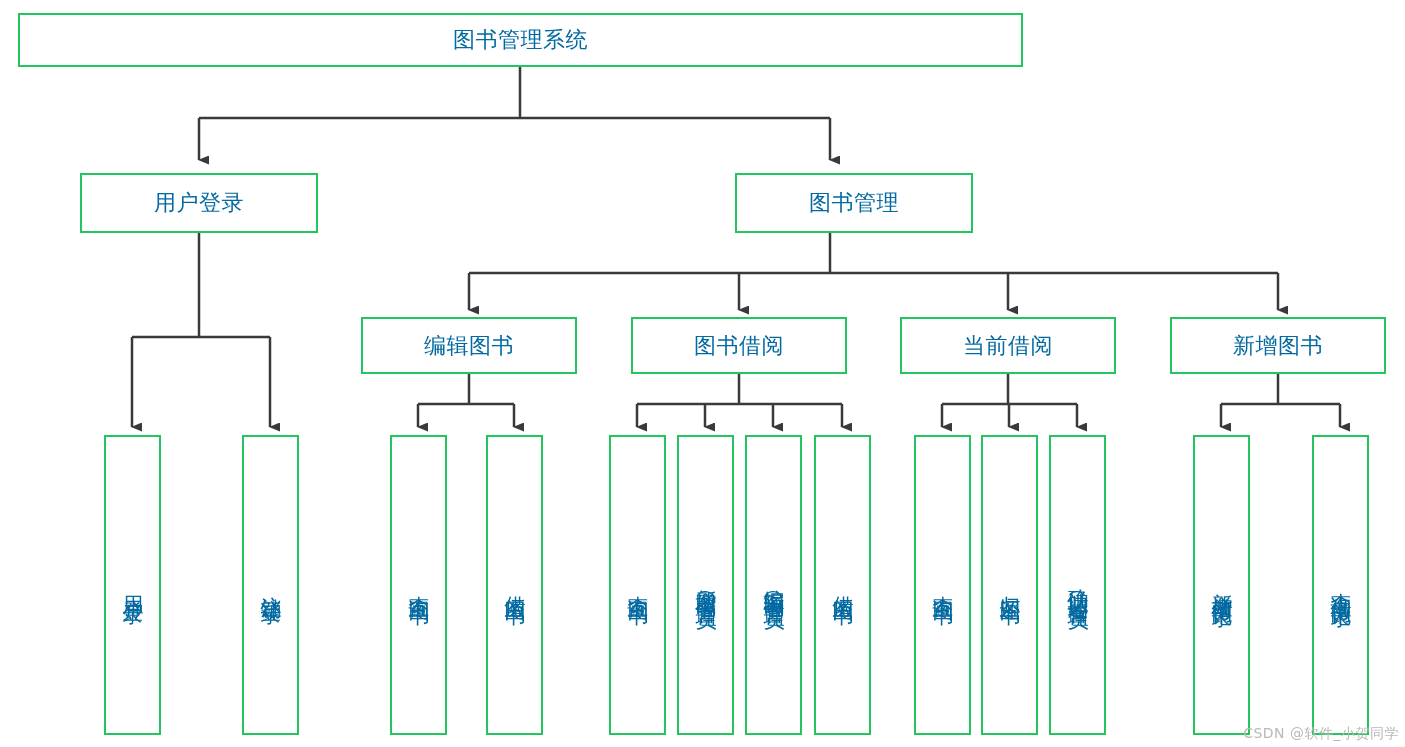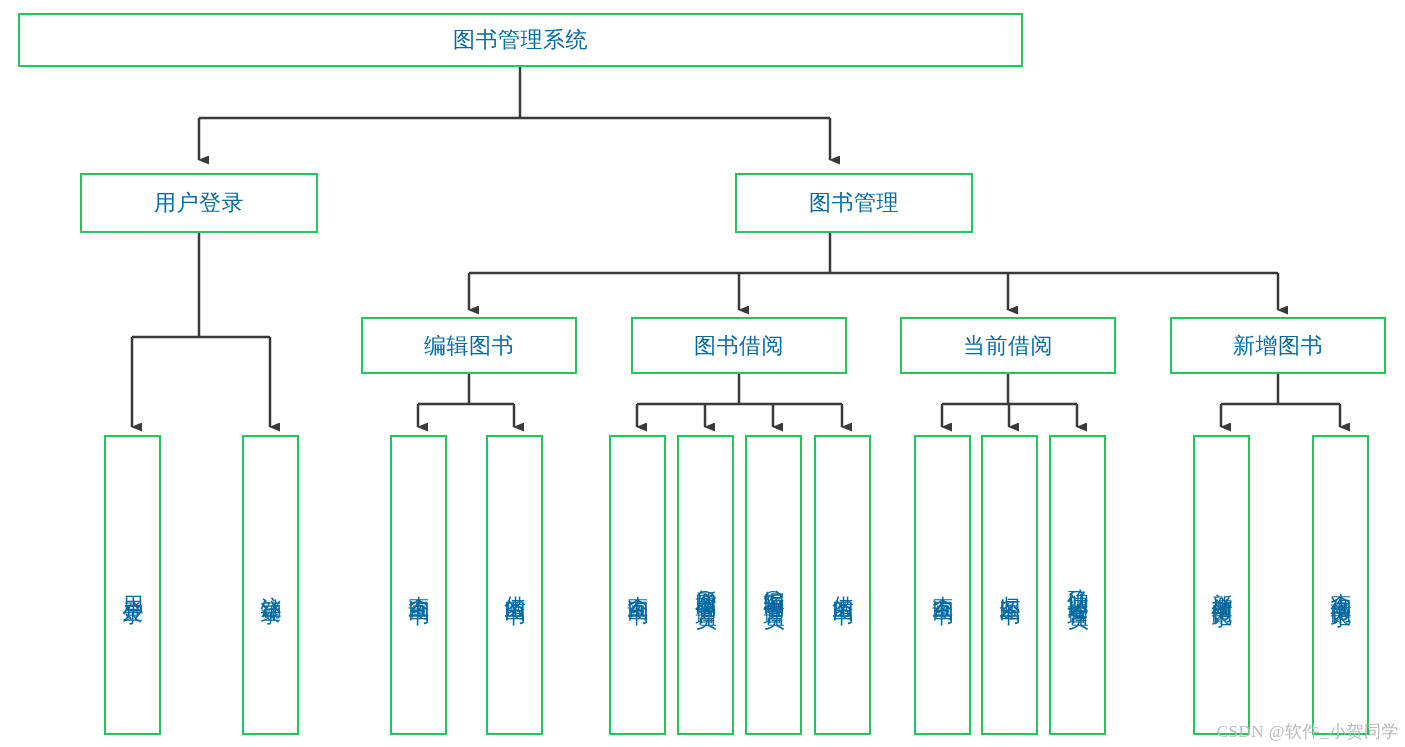--- a/index.html
+++ b/index.html
@@ -47,26 +47,25 @@
     writing-mode: vertical-rl;
     text-orientation: upright;
     letter-spacing: 3px;
     padding: 4px 0;
   }
   .node-root { font-size: 23px; }
   #watermark {
     position: absolute;
     right: 6px;
     bottom: 4px;
-    font-size: 17px;
+    font-size: 14px;
     color: #b9b9b9;
     letter-spacing: 0.5px;
     white-space: nowrap;
     pointer-events: none;
-    font-family: Liberation Serif, serif;
   }
 </style>
 </head>
 <body>
 
 <div id="diagram-root">
 
   <svg id="diagram-svg" viewBox="0 0 1405 747" xmlns="http://www.w3.org/2000/svg">
     <defs>
       <marker id="arrowhead" markerWidth="9" markerHeight="11" refX="4.5" refY="10" orient="auto" markerUnits="userSpaceOnUse">

